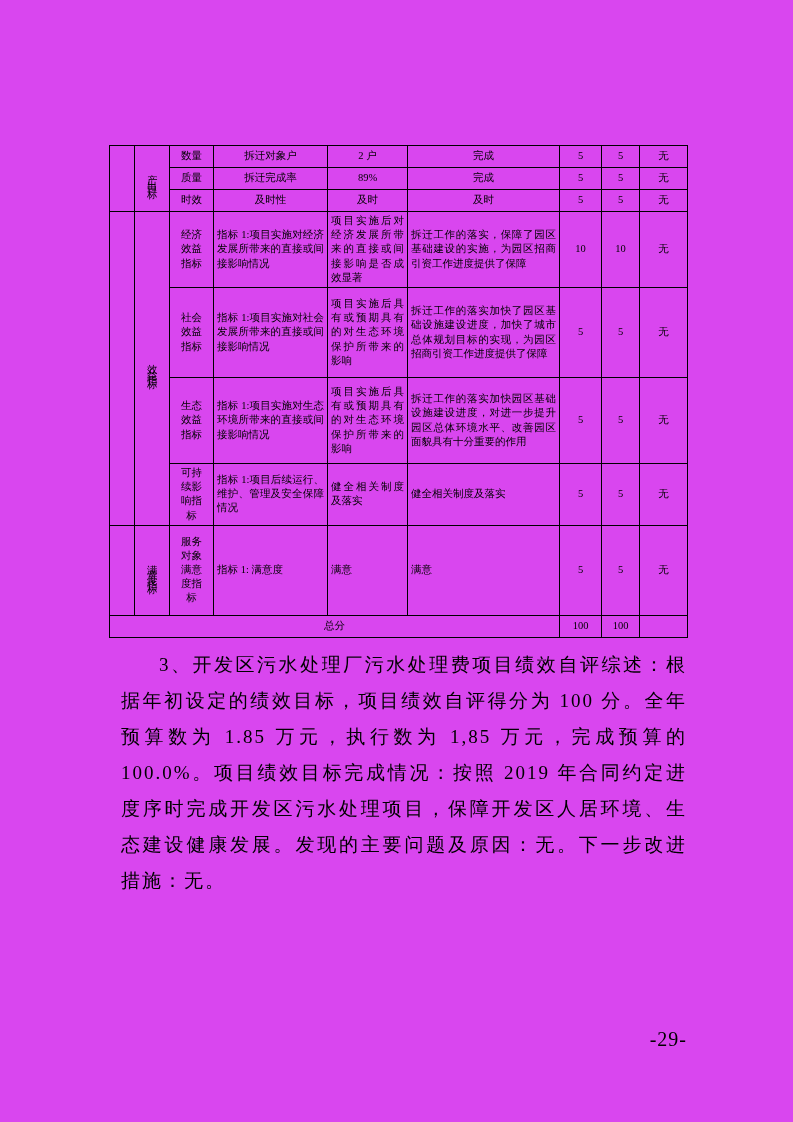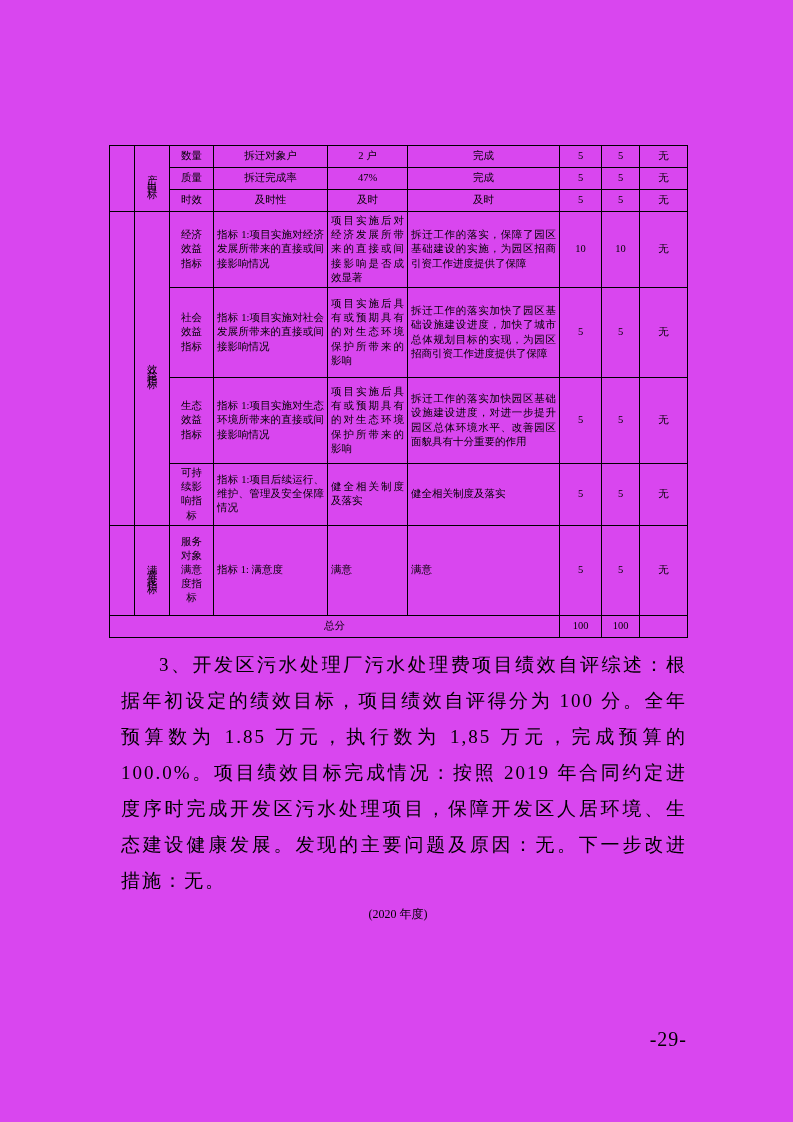--- a/index.html
+++ b/index.html
@@ -101,21 +101,21 @@
           <td>拆迁对象户</td>
           <td>2 户</td>
           <td>完成</td>
           <td>5</td>
           <td>5</td>
           <td>无</td>
         </tr>
         <tr style="height:22px">
           <td class="sub">质量</td>
           <td>拆迁完成率</td>
-          <td>47%</td>
+          <td>89%</td>
           <td>完成</td>
           <td>5</td>
           <td>5</td>
           <td>无</td>
         </tr>
         <tr style="height:22px">
           <td class="sub">时效</td>
           <td>及时性</td>
           <td>及时</td>
           <td>及时</td>
@@ -179,21 +179,20 @@
           <td colspan="6">总分</td>
           <td>100</td>
           <td>100</td>
           <td></td>
         </tr>
       </tbody>
     </table>
 
     <p class="summary">3、开发区污水处理厂污水处理费项目绩效自评综述：根据年初设定的绩效目标，项目绩效自评得分为 100 分。全年预算数为 1.85 万元，执行数为 1,85 万元，完成预算的 100.0%。项目绩效目标完成情况：按照 2019 年合同约定进度序时完成开发区污水处理项目，保障开发区人居环境、生态建设健康发展。发现的主要问题及原因：无。下一步改进措施：无。</p>
 
-    <div class="form-subtitle">(2020 年度)</div>
 
     <table class="grid grid2">
       <colgroup>
         <col style="width:70px">
           <col style="width:72px">
           <col style="width:80px">
         <col style="width:80px">
           <col style="width:150px">
           <col style="width:46px">
         <col style="width:48px">

